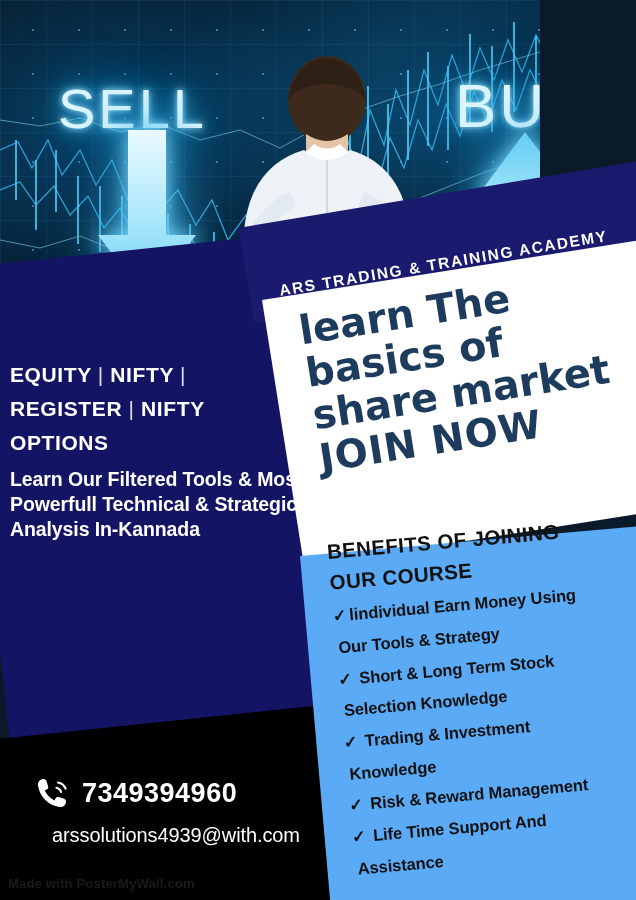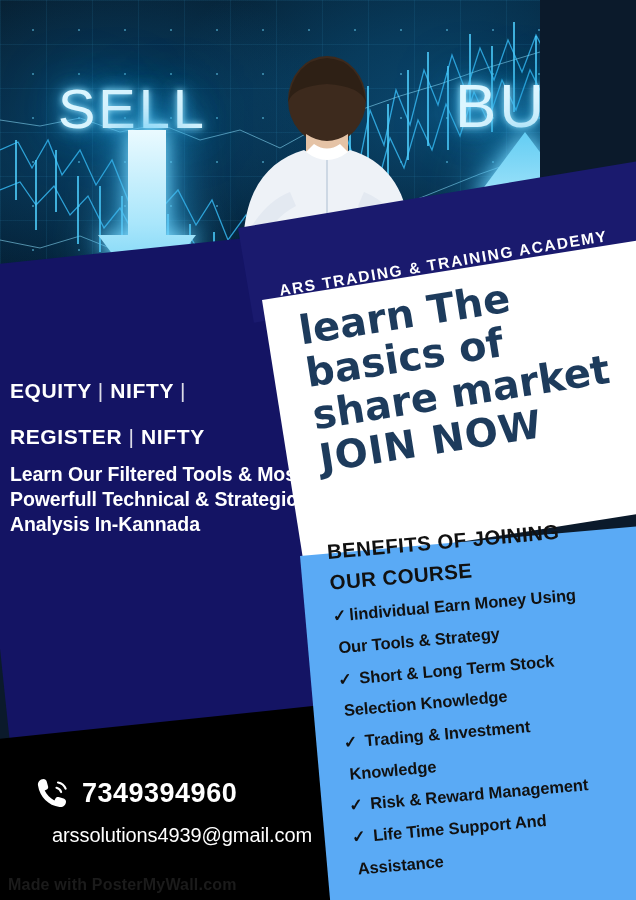--- a/index.html
+++ b/index.html
@@ -83,21 +83,21 @@
     position: absolute;
     left: 10px; top: 360px;
     width: 320px;
     color: #ffffff;
   }
   .svc-line {
     font-size: 21px;
     font-weight: 700;
     letter-spacing: 0.6px;
     line-height: 1.42;
-    margin: 16px 0 4px 0;
+    margin: 0 0 4px 0;
   }
   .svc-line .sep { font-weight: 300; opacity: .85; }
   .blurb {
     font-size: 19.5px;
     font-weight: 700;
     line-height: 1.28;
     margin: 10px 0 0 0;
     letter-spacing: -0.1px;
   }
   .register {
@@ -141,21 +141,21 @@
     position: absolute;
     left: 52px; top: 824px;
     font-size: 20px;
     font-weight: 400;
     color: #ffffff;
     letter-spacing: -0.1px;
   }
   .watermark {
     position: absolute;
     left: 8px; top: 876px;
-    font-size: 16px;
+    font-size: 13px;
     font-weight: 700;
     color: #1b1b1b;
     letter-spacing: 0.2px;
   }
 
   
   .ribbon {
     position: absolute;
     left: 238px; top: 228px;
     width: 460px; height: 96px;
@@ -329,20 +329,21 @@
       <span>EQUITY</span>
       <span class="sep">|</span>
       <span>NIFTY</span>
       <span class="sep">|</span>
     </div>
     <div class="svc-line">
       <span>REGISTER</span>
       <span class="sep">|</span>
       <span>NIFTY</span>
     </div>
+    <div class="svc-line">OPTIONS</div>
 
     <p class="blurb">Learn Our Filtered Tools &amp; Most Powerfull Technical &amp; Strategical Analysis In-Kannada</p>
   </div>
 
   <div class="register">
     <div>REGISTER  TODAY!</div>
     <div><span>AWAIL 40</span><span class="pct">%</span><span> OFF</span></div>
   </div>
 
   <div class="whatsapp">WhatsApp Below</div>
@@ -351,21 +352,21 @@
 
   <div class="contact-row">
     <svg width="36" height="34" viewBox="0 0 36 34">
       <path d="M7.5 3 C4 3 1.5 6 2 9.5 C3.8 21 12.5 29.5 23.5 31 C27 31.5 30 29 30 25.5 C30 24 29 22.8 27.6 22.4 L22.6 21 C21.4 20.7 20.2 21.2 19.6 22.3 L18.4 24.4 C14.2 22.3 10.7 18.8 8.7 14.6 L10.8 13.4 C11.9 12.8 12.4 11.6 12.1 10.4 L10.7 5.4 C10.3 4 9.1 3 7.5 3 Z" fill="#ffffff"></path>
       <path d="M22 6.5 q5.5 1 7.6 6.2" stroke="#ffffff" stroke-width="2.2" fill="none" stroke-linecap="round"></path>
       <path d="M20.5 11.8 q3.4 0.8 4.6 4.2" stroke="#ffffff" stroke-width="2.2" fill="none" stroke-linecap="round"></path>
     </svg>
     <span class="phone-num">7349394960</span>
   </div>
 
-  <div class="email">arssolutions4939@gmail.com</div>
+  <div class="email">arssolutions4939@with.com</div>
 
   <div class="watermark">Made with PosterMyWall.com</div>
 
   <div class="ribbon"></div>
   <div class="ribbon-text">ARS TRADING &amp; TRAINING ACADEMY</div>
 
   <div class="white-card"></div>
   <div class="headline">
     <span class="l1">learn The</span>
     <span class="l2">basics of</span>

